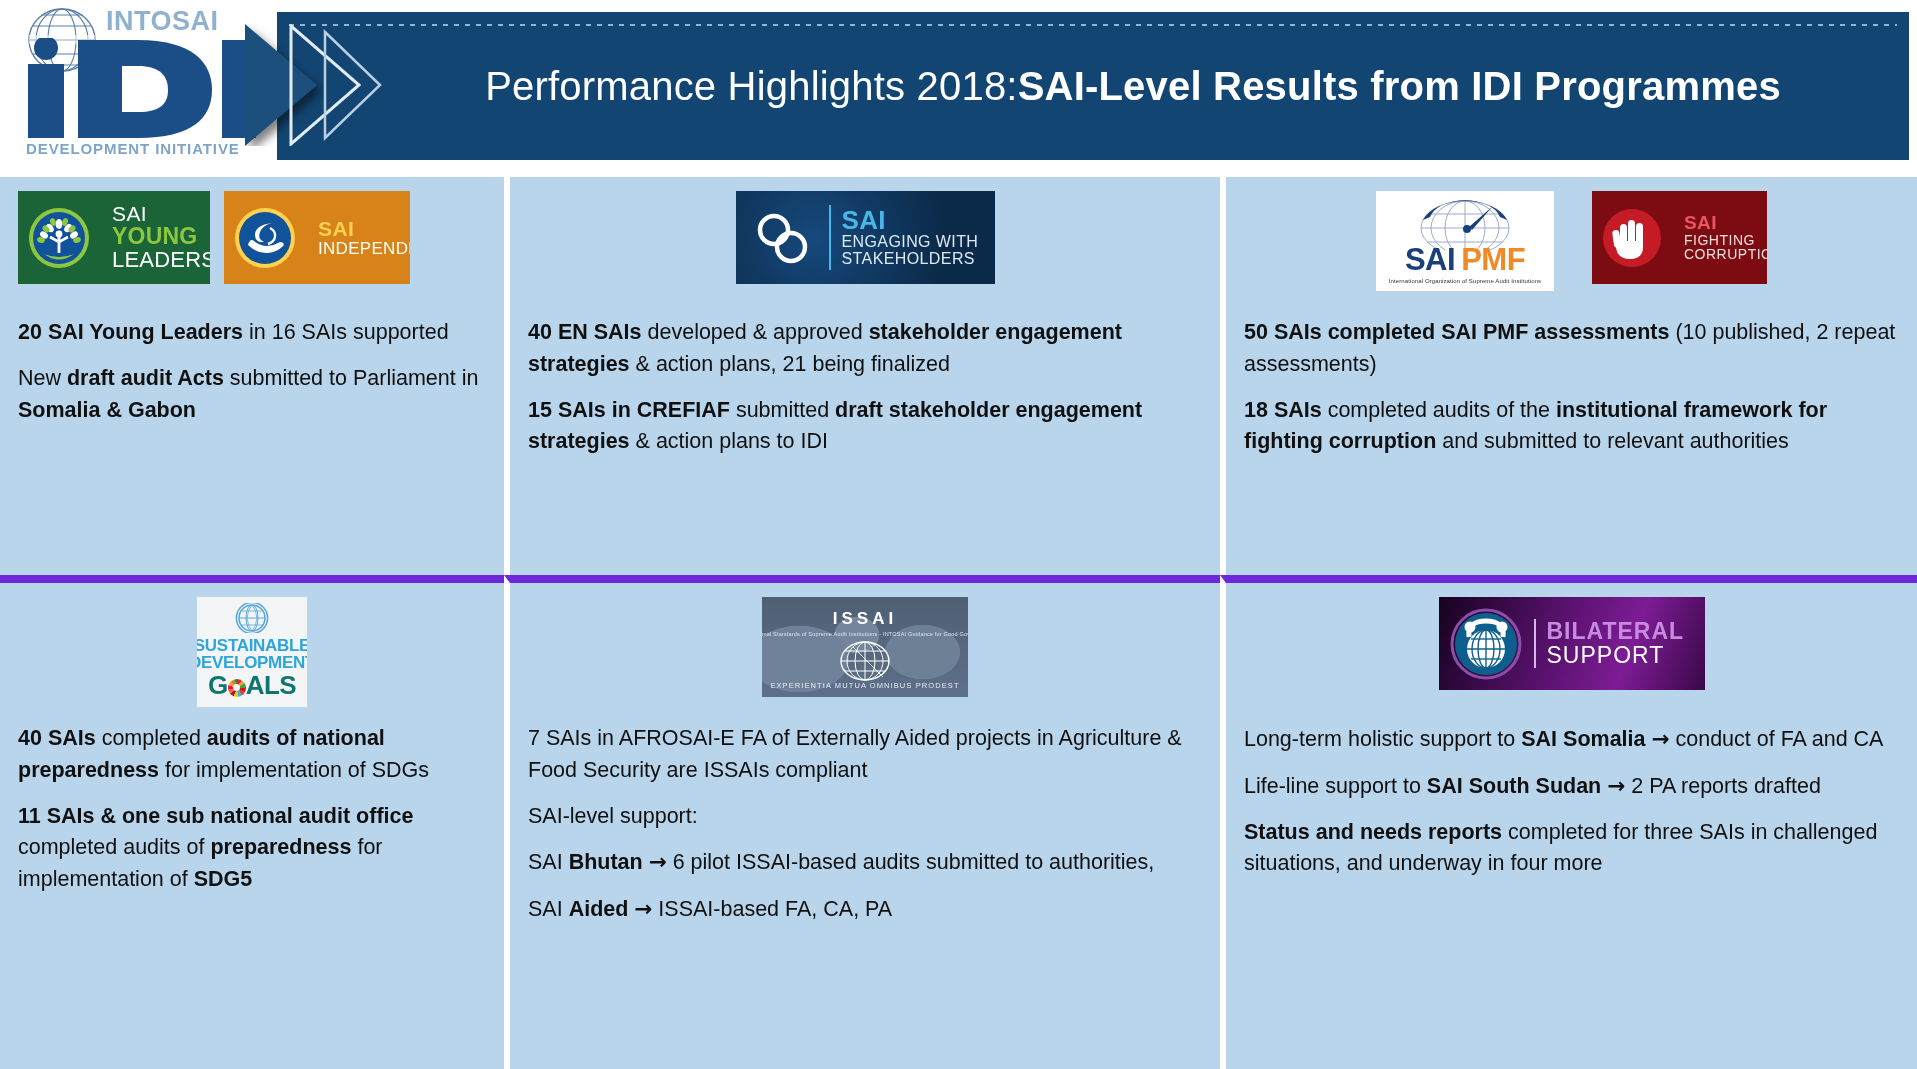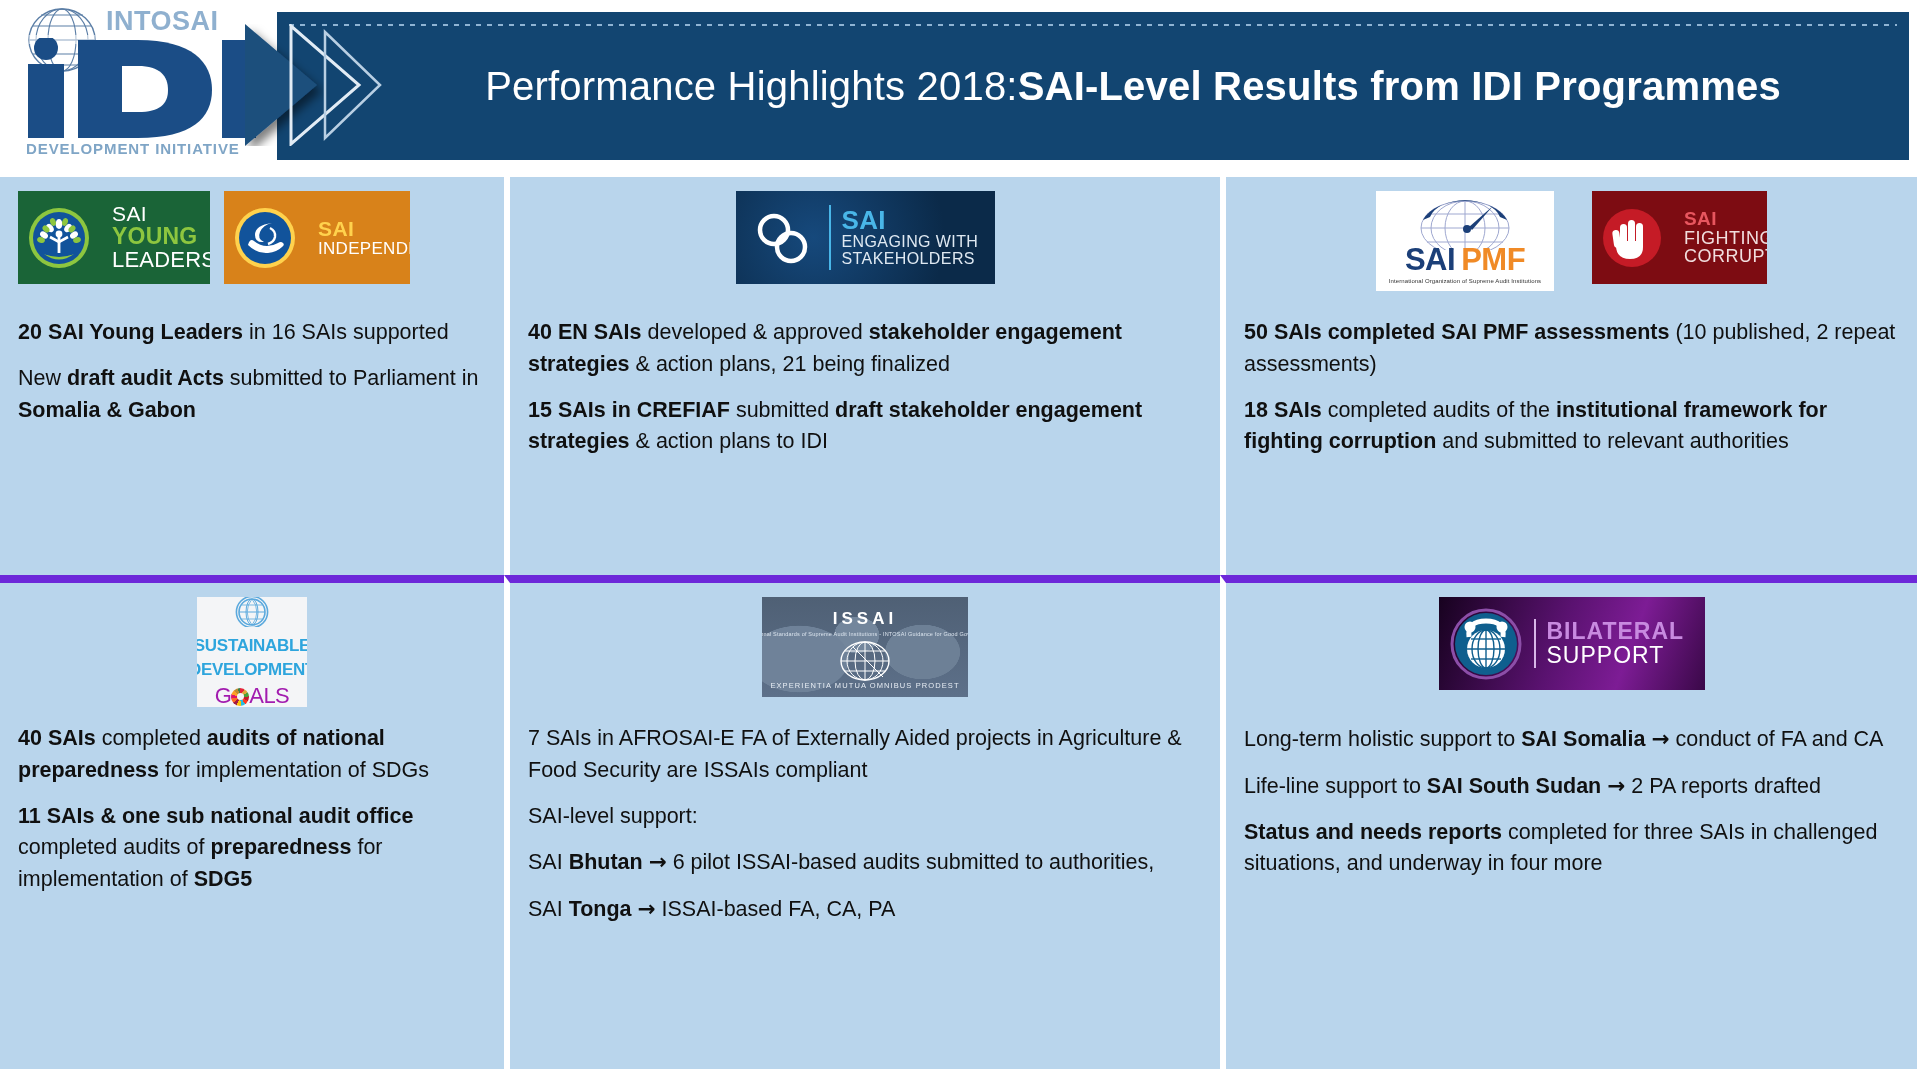--- a/index.html
+++ b/index.html
@@ -63,50 +63,50 @@
   .badge { position: relative; overflow: hidden; display: flex; align-items: center; }
 
   .b-syl { width: 192px; height: 93px; background: #1a6437; padding: 0 10px; }
   .b-sind { width: 186px; height: 93px; background: #d8821a; padding: 0 10px; }
   .b-stake { width: 259px; height: 93px; background: #0d2f52;
              background-image: radial-gradient(circle at 30% 50%, #16497c 0%, #0b2a49 70%); padding: 0 10px; }
   .b-pmf { width: 178px; height: 100px; background: #ffffff; flex-direction: column;
            justify-content: center; padding: 4px 6px; }
   .b-fight { width: 175px; height: 93px; background: #7d0c12; padding: 0 10px; }
   .b-sdg { width: 110px; height: 110px; background: #f4f5f7; flex-direction: column;
-           justify-content: space-between; }
+           justify-content: flex-start; padding: 6px; }
   .b-issai { width: 206px; height: 100px; background: #5a6b80; flex-direction: column;
              justify-content: center; position: relative; }
   .b-bilat { width: 266px; height: 93px; background: #2a0338;
              background-image: linear-gradient(110deg,#17021f 0%,#5a1270 45%,#7d1c95 70%,#3a0848 100%);
              padding: 8px 10px; }
 
   .badge .mark { flex: 0 0 auto; display: flex; align-items: center; justify-content: center; }
   .badge .rule { width: 2px; align-self: stretch; margin: 14px 11px; }
   .badge .words { display: flex; flex-direction: column; justify-content: center; line-height: 1.04; }
 
   .w-sai-w { color: #ffffff; font-size: 21px; font-weight: 400; letter-spacing: .4px; }
   .w-young { color: #8dc63f; font-size: 23px; font-weight: 700; letter-spacing: .2px; }
   .w-leaders { color: #ffffff; font-size: 22px; font-weight: 400; letter-spacing: .2px; }
   .w-sai-y { color: #ffd24d; font-size: 21px; font-weight: 700; letter-spacing: .4px; }
   .w-indep { color: #ffffff; font-size: 17px; font-weight: 300; letter-spacing: .3px; }
   .w-sai-c { color: #49b6e8; font-size: 26px; font-weight: 700; letter-spacing: .3px; }
   .w-eng { color: #dfe9f2; font-size: 16px; font-weight: 300; letter-spacing: .4px; }
   .w-sai-r { color: #e8565f; font-size: 19px; font-weight: 700; letter-spacing: .4px; }
-  .w-fight { color: #f1dede; font-size: 18px; font-weight: 300; letter-spacing: .5px; }
+  .w-fight { color: #f1dede; font-size: 14px; font-weight: 300; letter-spacing: .5px; }
   .w-bil { color: #c88ae0; font-size: 23px; font-weight: 700; letter-spacing: 1px; }
   .w-sup { color: #ffffff; font-size: 23px; font-weight: 300; letter-spacing: 1px; }
 
   .pmf-word { font-size: 31px; font-weight: 700; letter-spacing: -.5px; line-height: 1; }
   .pmf-sai { color: #1b3f78; }
   .pmf-pmf { color: #f08a26; }
   .pmf-tag { font-size: 6px; color: #333; margin-top: 3px; letter-spacing: .1px; white-space: nowrap; }
 
   .sdg-l1, .sdg-l2 { color: #2ea5dd; font-weight: 700; font-size: 17px; letter-spacing: -.3px; line-height: 1.02; }
-  .sdg-l3 { color: #a21caf; font-weight: 400; font-size: 22px; letter-spacing: -.6px; line-height: 1; }
+  .sdg-l3 { color: #0f766e; font-weight: 700; font-size: 26px; letter-spacing: -.6px; line-height: 1; }
   .sdg-wheel { display:inline-block; width: 18px; height: 18px; border-radius: 50%;
      background: conic-gradient(#e5243b 0 8%, #dda63a 8% 16%, #4c9f38 16% 24%, #c5192d 24% 32%,
        #ff3a21 32% 40%, #26bde2 40% 48%, #fcc30b 48% 56%, #a21942 56% 64%, #fd6925 64% 72%,
        #dd1367 72% 80%, #fd9d24 80% 88%, #bf8b2e 88% 96%, #3f7e44 96% 100%);
      vertical-align: -3px; }
   .sdg-wheel:after { content:""; display:block; width:7px; height:7px; border-radius:50%;
      background:#f4f5f7; margin: 5.5px auto; }
 
   .issai-title { color:#ffffff; font-size: 17px; font-weight: 700; letter-spacing: 4px; text-align:center; }
   .issai-sub { color:#dbe4ee; font-size: 5.5px; letter-spacing: .2px; text-align:center; margin-top:2px; white-space:nowrap; }
@@ -341,21 +341,21 @@
             <line x1="32" y1="5" x2="32" y2="43" stroke="#ffffff" stroke-width="1"></line>
             <path d="M20 10 L50 40" stroke="#ffffff" stroke-width="1"></path>
           </svg>
           <div class="issai-motto">EXPERIENTIA MUTUA OMNIBUS PRODEST</div>
         </div>
       </div>
       <div class="cell-text">
         <p>7 SAIs in AFROSAI-E FA of Externally Aided projects in Agriculture &amp; Food Security are ISSAIs compliant</p>
         <p>SAI-level support:</p>
         <p>SAI <b>Bhutan</b> <span class="arrow">→</span> 6 pilot ISSAI-based audits submitted to authorities,</p>
-        <p>SAI <b>Tonga</b> <span class="arrow">→</span> ISSAI-based FA, CA, PA</p>
+        <p>SAI <b>Aided</b> <span class="arrow">→</span> ISSAI-based FA, CA, PA</p>
       </div>
     </div>
 
     <div class="cell c6 r2">
       <div class="logo-row center">
         <div class="badge b-bilat">
           <div class="mark">
             <svg width="74" height="74" viewBox="0 0 74 74">
               <circle cx="37" cy="37" r="34" fill="none" stroke="#8c4ea8" stroke-width="3"></circle>
               <circle cx="37" cy="37" r="31" fill="#0f5f8e"></circle>

